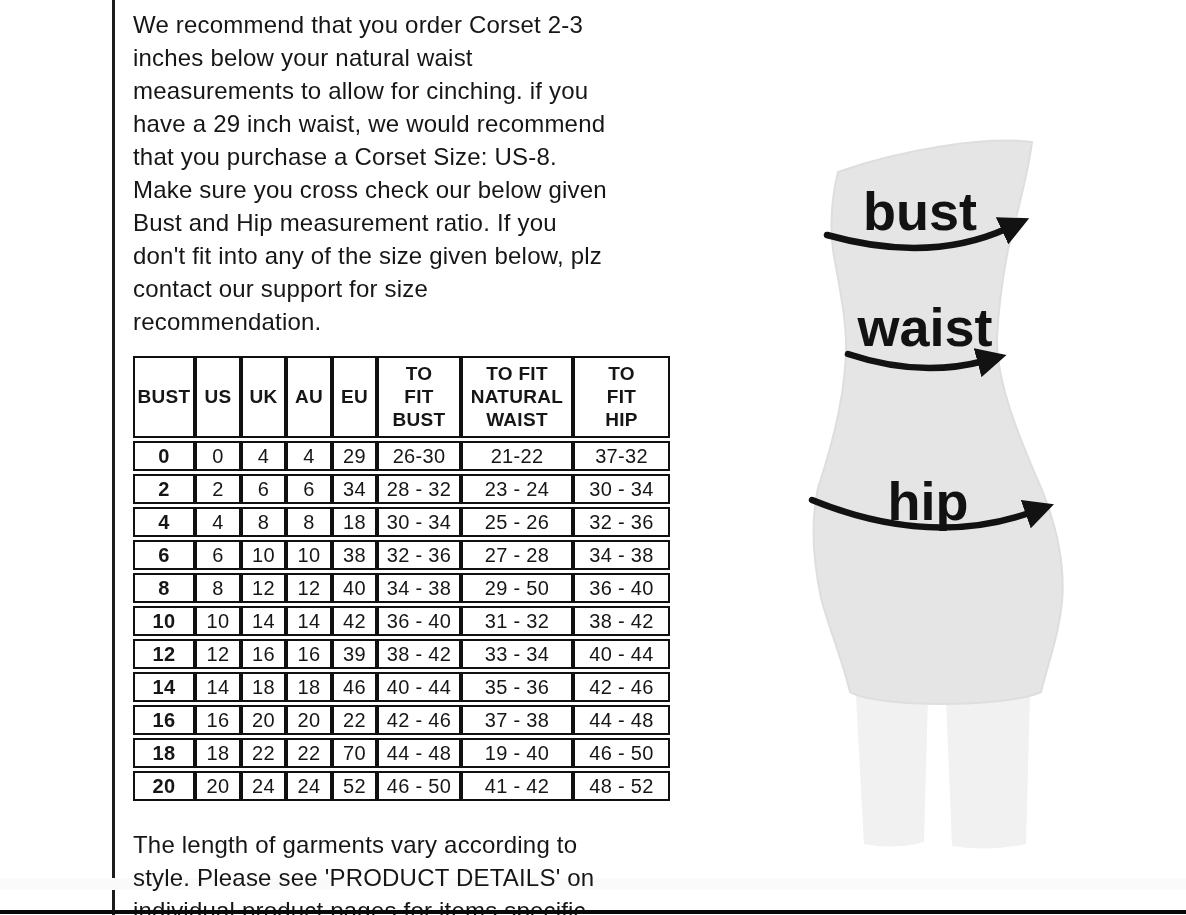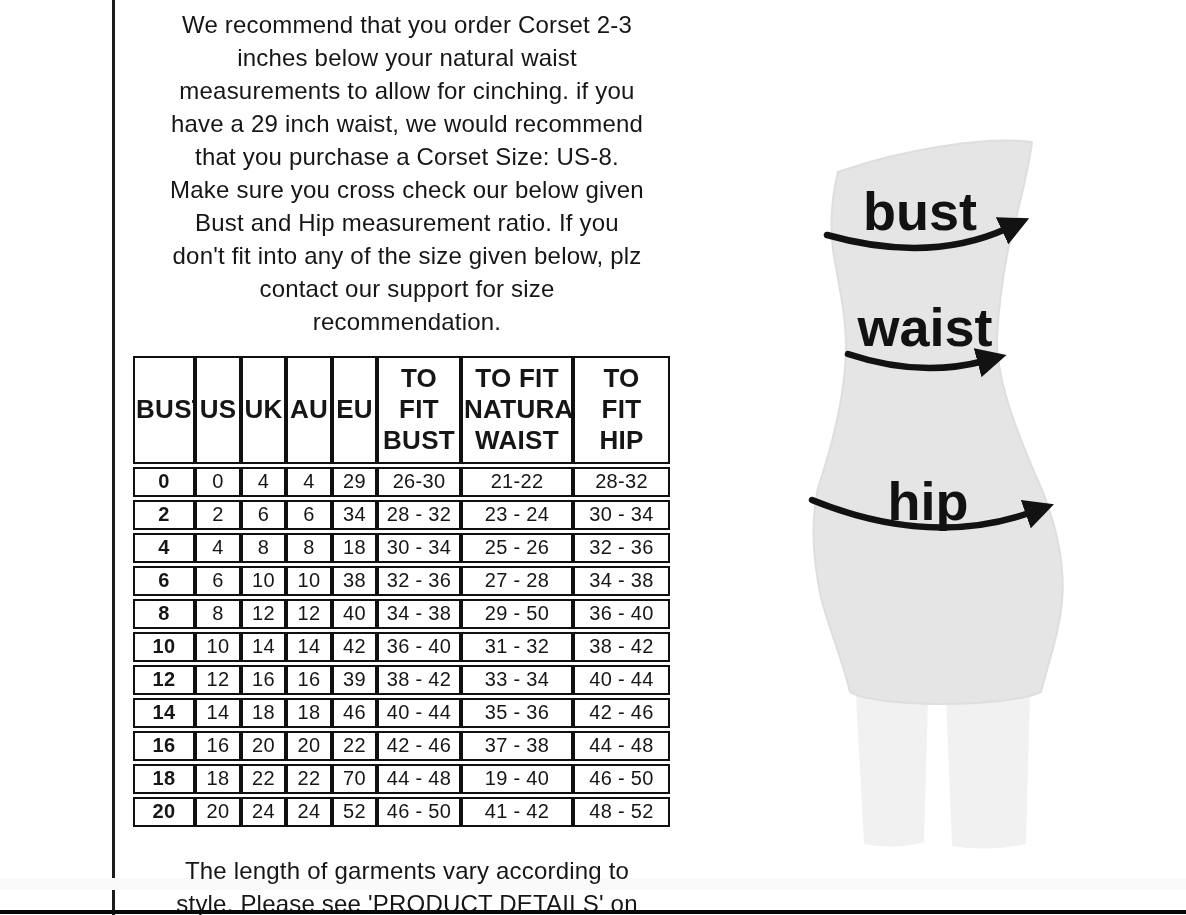--- a/index.html
+++ b/index.html
@@ -29,38 +29,37 @@
   .content {
     position:absolute; left:133px; top:8px; width:548px;
   }
   .para {
     margin:0;
     font-size:24px;
     line-height:33px;
     letter-spacing:0.2px;
     white-space:pre-line;
     color:#161616;
-    text-align:center;
   }
   .size-table {
     margin-top:15px;
     border-collapse:separate;
     border-spacing:0 3px;
     table-layout:fixed;
     width:537px;
   }
   .size-table th, .size-table td {
     border:2px solid #101010;
     text-align:center;
     vertical-align:middle;
     background:#ffffff;
     overflow:hidden;
   }
   .size-table th {
-    font-size:26px;
+    font-size:19px;
     font-weight:bold;
     line-height:1.2;
     white-space:pre-line;
     padding:5px 1px;
     letter-spacing:0.3px;
   }
   .size-table td {
     font-size:20px;
     height:26px;
     padding:0 1px;
@@ -130,21 +129,21 @@
       </thead>
       <tbody>
           <tr>
             <td class="size-col">0</td>
             <td>0</td>
             <td>4</td>
             <td>4</td>
             <td>29</td>
             <td>26-30</td>
             <td>21-22</td>
-            <td>28-32</td>
+            <td>37-32</td>
           </tr>
           <tr>
             <td class="size-col">2</td>
             <td>2</td>
             <td>6</td>
             <td>6</td>
             <td>34</td>
             <td>28 - 32</td>
             <td>23 - 24</td>
             <td>30 - 34</td>

